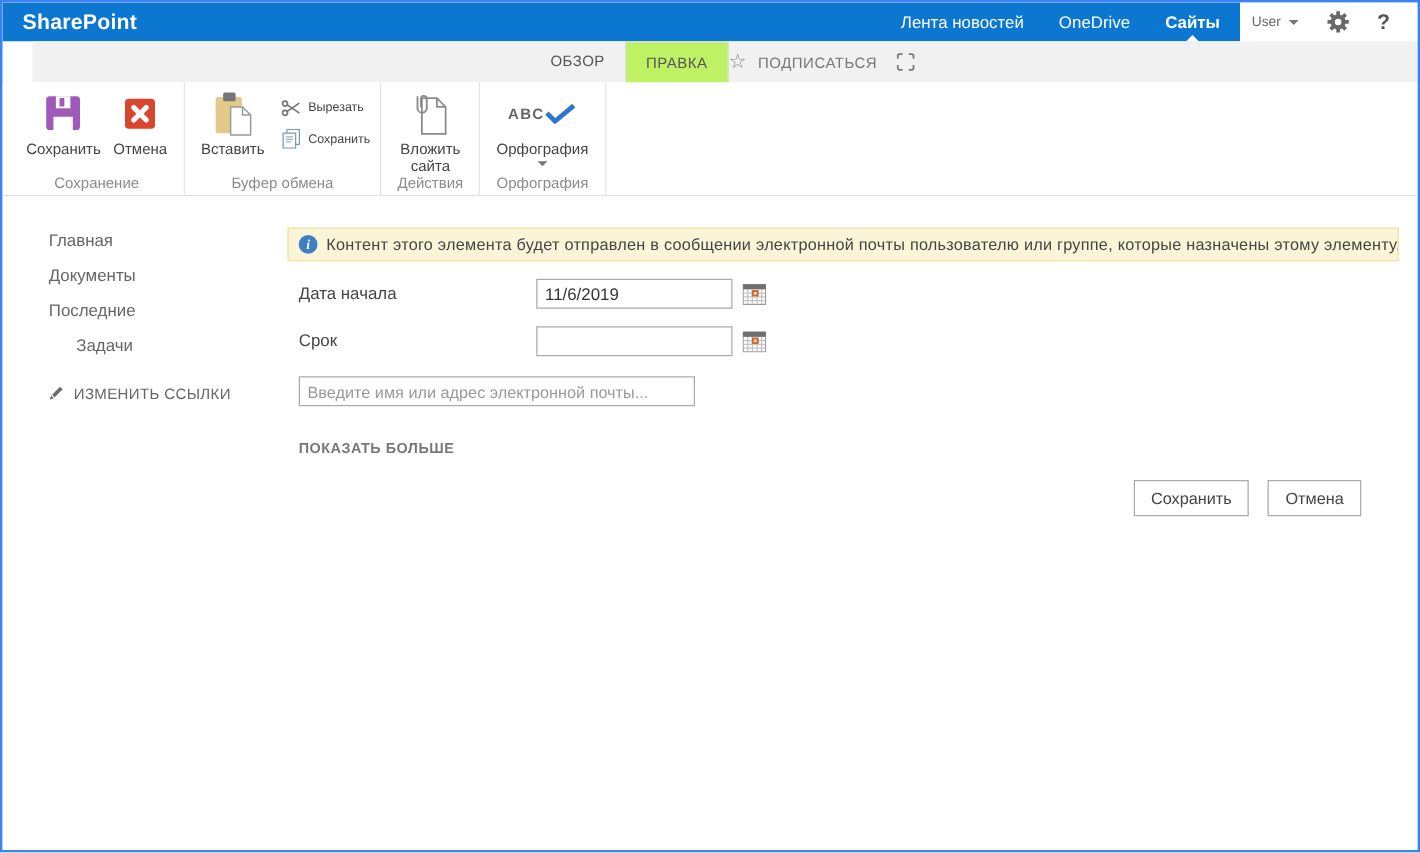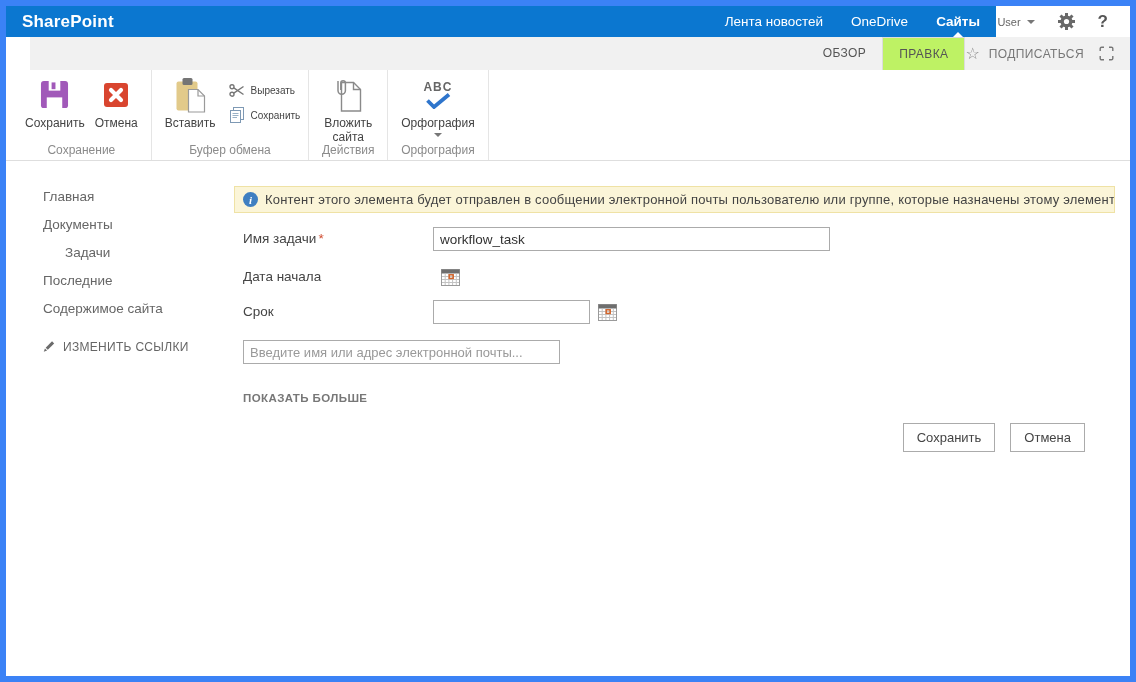--- a/index.html
+++ b/index.html
@@ -1,39 +1,39 @@
 <!DOCTYPE html>
 <html><head>
 <meta charset="utf-8">
 <style>
   * { margin:0; padding:0; box-sizing:border-box; }
   body { background:#e9e9e9; font-family:"Liberation Sans", sans-serif; }
   .window { position:relative; width:1136px; height:682px; background:#fff;
-            border:6px solid #3b82f6; overflow:hidden; }
+            border:2px solid #3b82f6; overflow:hidden; }
 
   
   .suitebar { position:absolute; top:0; left:0; right:0; height:31px; display:flex; }
   .suitebar-blue { width:990px; display:flex; align-items:center; justify-content:space-between; }
   .brand { color:#fff; font-size:17px; font-weight:700; padding-left:16px; letter-spacing:.2px; }
   .suite-nav { display:flex; height:100%; margin-right:2px; }
   .suite-link { color:#fff; font-size:13.5px; padding:0 14px; line-height:31px;
                 position:relative; cursor:pointer; white-space:nowrap; }
   .suite-link.active { font-weight:700; }
   .suite-link.active::after { content:""; position:absolute; bottom:0; left:50%; margin-left:-5px;
      border-left:5px solid transparent; border-right:5px solid transparent; border-bottom:5px solid #fff; }
   .suitebar-white { flex:1; background:#fff; display:flex; align-items:center;
                     justify-content:flex-end; gap:22px; padding-right:22px; }
   .user-menu { color:#666; font-size:11px; display:flex; align-items:center; gap:6px; cursor:pointer; }
   .caret-down { width:0; height:0; border-left:4px solid transparent;
                 border-right:4px solid transparent; border-top:4px solid #777; }
   .help-q { color:#555; font-size:17px; font-weight:700; cursor:pointer; }
 
   
   .tabrow { position:absolute; top:31px; left:0; right:0; height:33px; background:#f1f1f1;
-            display:flex; justify-content:flex-end;margin-left:24px; }
+            display:flex; justify-content:center;margin-left:24px; }
   .tabs { display:flex; margin-left:12px; }
   .tab { font-size:12px; color:#555; padding:0 16px; line-height:33px; letter-spacing:.4px; cursor:pointer; }
   .tab.active { background:#bef264; border:1px solid #dcdcdc; border-bottom:none; line-height:32px; }
   .tabrow-right { display:flex; align-items:center; gap:9px; padding-right:16px; }
   .star-glyph { font-size:16px; color:#888; line-height:1; cursor:pointer; }
   .follow-label { font-size:12px; letter-spacing:.4px; color:#777; cursor:pointer; }
   .focus-btn { margin-left:6px; cursor:pointer; display:flex; }
 
   
   .ribbon { position:absolute; top:64px; left:0; right:0; height:91px; background:#fff;
@@ -42,21 +42,21 @@
             padding:5px 8px 18px; border-right:1px solid #e5e5e5; }
   .rgroup-label { position:absolute; bottom:3px; left:0; right:0; text-align:center;
                   font-size:12px; color:#8b8b8b; white-space:nowrap; }
   .rbtn-big { display:flex; flex-direction:column; align-items:center; padding:1px 5px; cursor:pointer; }
   .ricon { height:37px; display:flex; align-items:center; justify-content:center; }
   .rlabel { font-size:12px; color:#444; margin-top:3px; text-align:center; line-height:1.2; white-space:nowrap; }
   .rlabel.wrap { white-space:normal; width:52px; }
   .small-stack { display:flex; flex-direction:column; gap:9px; padding-top:8px; margin-left:8px; }
   .rbtn-small { display:flex; align-items:center; gap:6px; font-size:10px; color:#444; cursor:pointer; }
   .abc-text { font-weight:700; color:#666; font-size:12px; letter-spacing:1px; line-height:1; }
-  .spell-icon { display:flex; flex-direction:column; align-items:center; }
+  .spell-icon { display:flex; flex-direction:row; align-items:center; }
 
   
   .page-body { position:absolute; top:155px; left:0; right:0; bottom:0; background:#fff; }
   .sidebar { position:absolute; top:0; left:0; width:228px; }
   .nav-list { padding-top:22px; }
   .nav-item { font-size:13.5px; color:#666; padding:6px 0 7px 37px; cursor:pointer; }
   .nav-item.indent { padding-left:59px; }
   .edit-links { margin-top:17px; padding-left:36px; display:flex; gap:8px; align-items:flex-end;
                 font-size:12px; letter-spacing:.3px; color:#666; cursor:pointer; }
 
@@ -231,23 +231,22 @@
       <span class="rgroup-label">Орфография</span>
     </div>
   </div>
 
   <div class="page-body">
 
     <aside class="sidebar">
       <div class="nav-list">
         <div class="nav-item">Главная</div>
         <div class="nav-item">Документы</div>
+        <div class="nav-item">Последние</div>
         <div class="nav-item indent">Задачи</div>
-        <div class="nav-item">Последние</div>
-        <div class="nav-item">Содержимое сайта</div>
       </div>
       <div class="edit-links">
         <svg width="13" height="14" viewBox="0 0 13 14">
           <g transform="rotate(45 6.5 7)" fill="#6b6b6b">
             <rect x="5" y="0.5" width="3" height="9"></rect>
             <path d="M5,10.5 h3 l-1.5,3.2 z"></path>
           </g>
         </svg>
         <span>ИЗМЕНИТЬ ССЫЛКИ</span>
       </div>
@@ -255,27 +254,24 @@
 
     <main class="main">
 
       <div class="banner">
         <span class="info-icon">i</span>
         <span class="banner-text">Контент этого элемента будет отправлен в сообщении электронной почты пользователю или группе, которые назначены этому элементу.</span>
       </div>
 
       <div class="form">
 
-        <div class="frow">
-          <span class="flabel"><span>Имя задачи</span><span class="req">*</span></span>
-          <input class="txt task-input" type="text" value="workflow_task" style="">
-        </div>
 
         <div class="frow">
           <span class="flabel">Дата начала</span>
+          <input class="txt date-input" type="text" value="11/6/2019" style="">
           <span class="cal-btn">
             <svg width="19" height="17" viewBox="0 0 19 17">
               <rect x="0.5" y="0.5" width="18" height="16" fill="#fff" stroke="#9a9a9a"></rect>
               <rect x="0.5" y="0.5" width="18" height="4" fill="#6e6e6e"></rect>
               <path d="M4.2,4.5 V16 M7.9,4.5 V16 M11.6,4.5 V16 M15.3,4.5 V16 M1,7.5 H18 M1,10.5 H18 M1,13.5 H18" stroke="#c3c3c3"></path>
               <rect x="8.2" y="5.8" width="4" height="3.6" fill="none" stroke="#d2642a" stroke-width="1.5"></rect>
             </svg>
           </span>
         </div>
 

